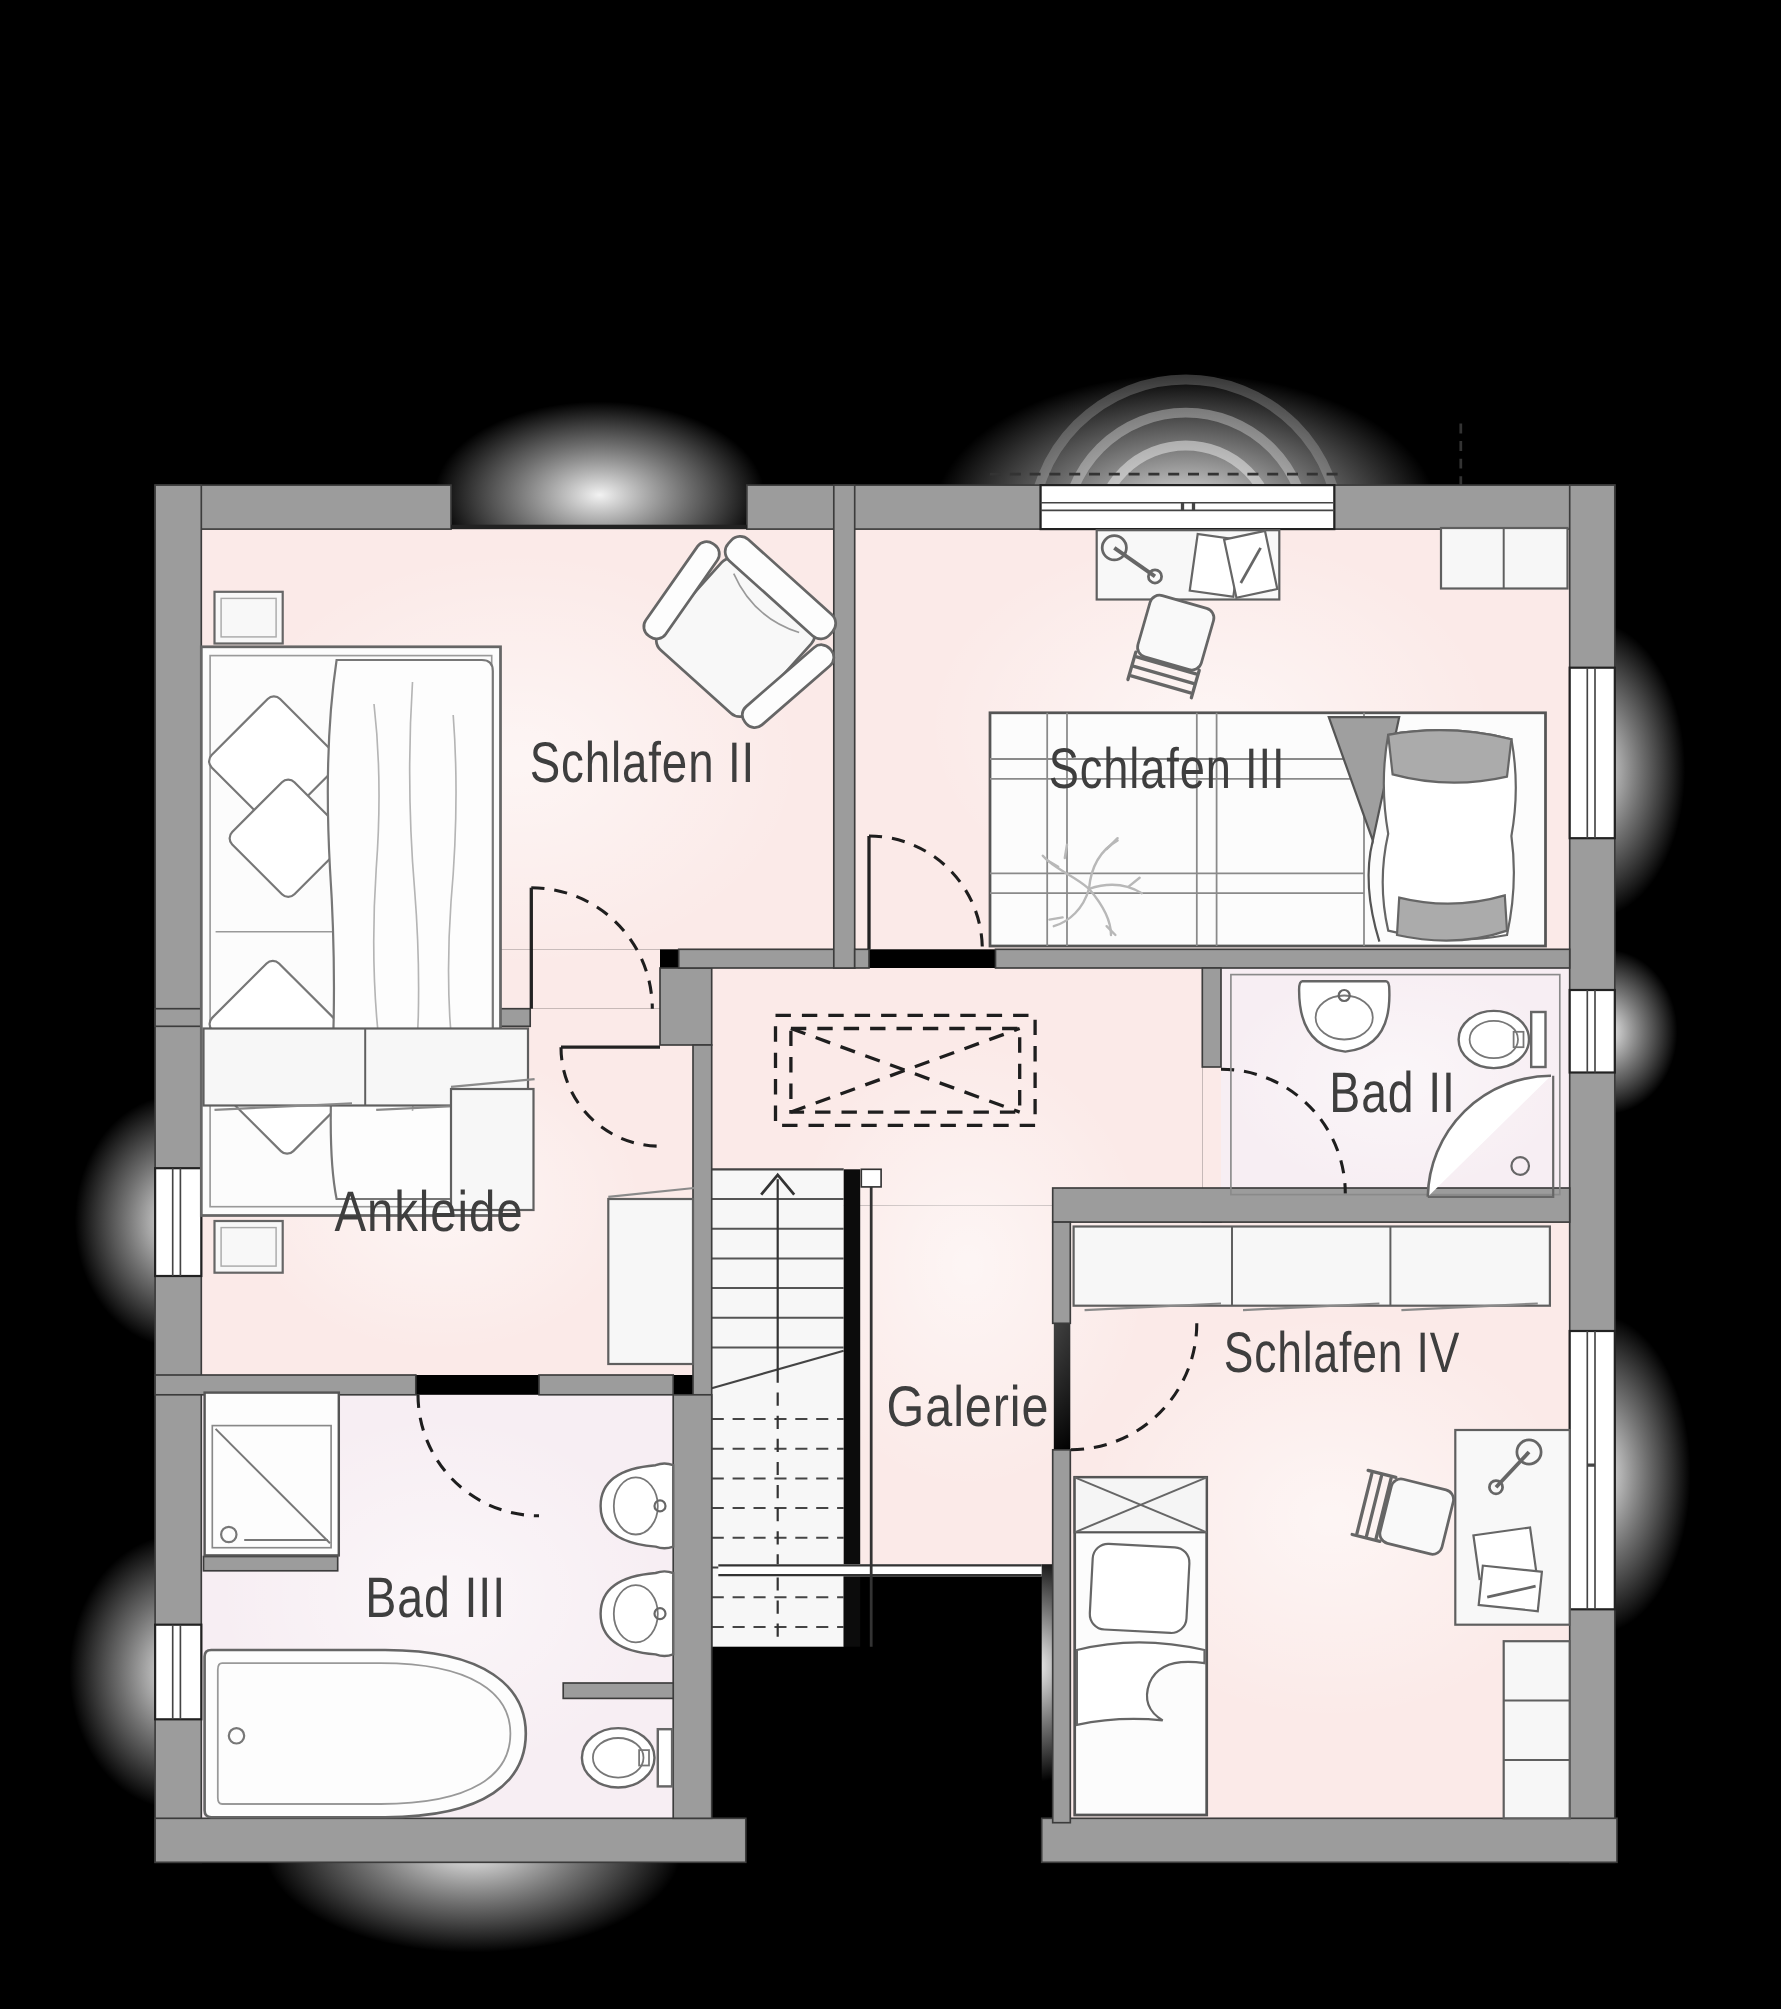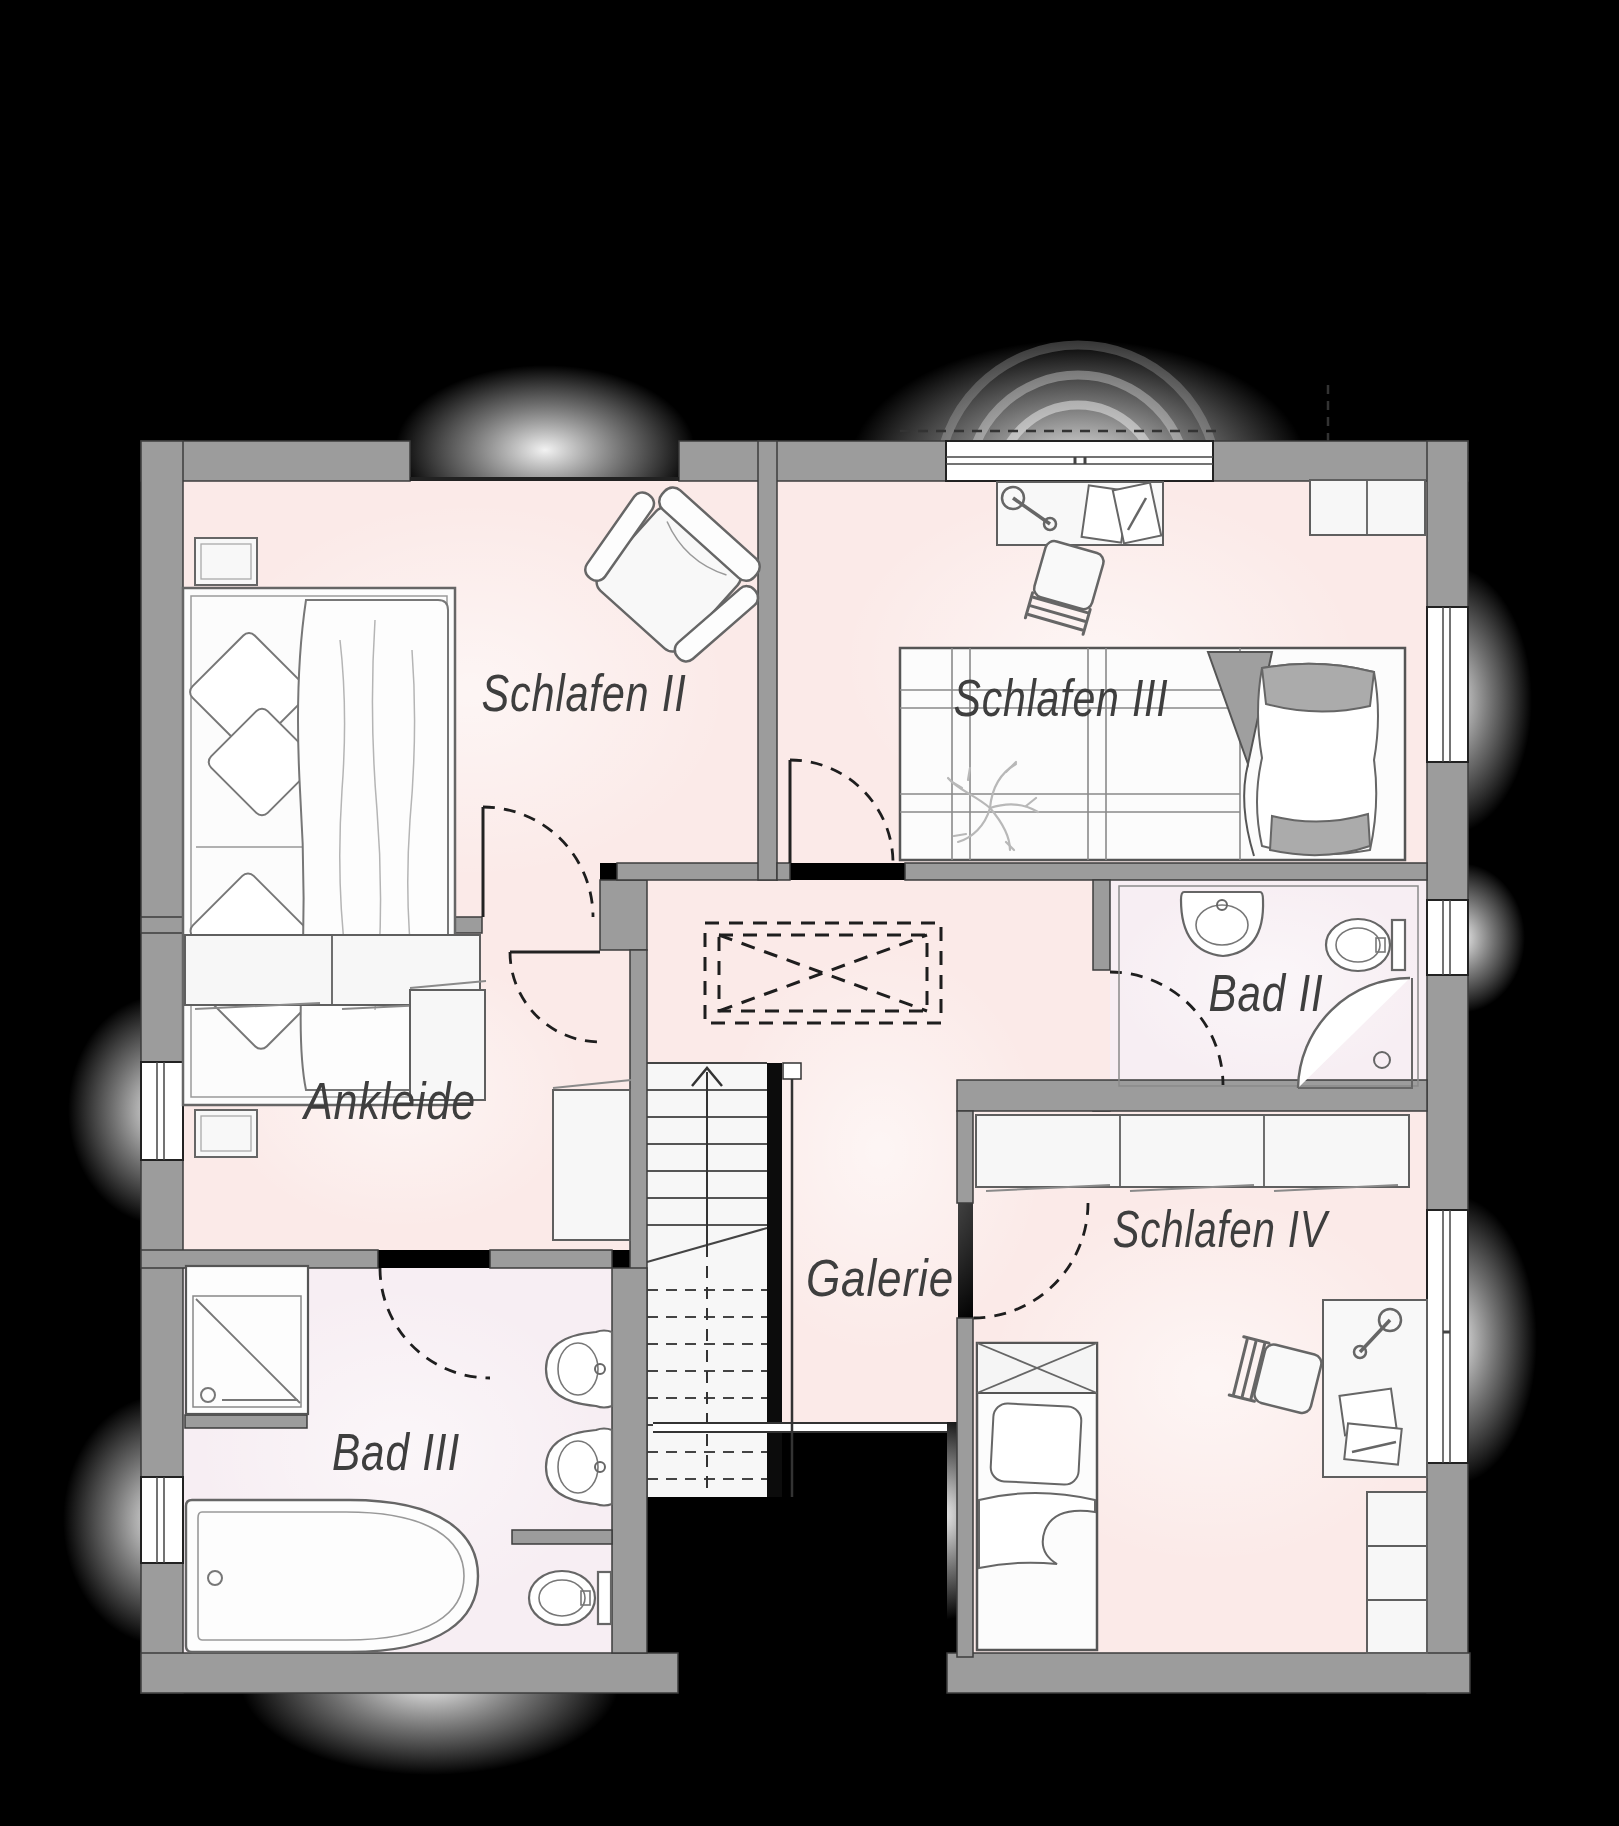--- a/index.html
+++ b/index.html
@@ -1,17 +1,17 @@
 <!DOCTYPE html>
 <html><head>
 <meta charset="utf-8">
 <style>
   html,body{margin:0;padding:0;background:#000;}
   .plan{position:relative;width:1603px;height:1826px;background:#000;
-        font-family:"Liberation Sans",sans-serif;overflow:hidden;font-style:italic;}
+        font-family:"Liberation Sans",sans-serif;overflow:hidden;}
   .plan svg{position:absolute;left:0;top:0;}
   text.room-label{fill:#3e3e3e;font-size:52px;letter-spacing:1px;}
 </style>
 </head>
 <body>
 
 <div class="plan">
 <svg width="1619" height="1826" viewBox="0 0 1619 1826">
   <defs>
     <radialGradient id="glow" cx="50%" cy="50%" r="50%">

